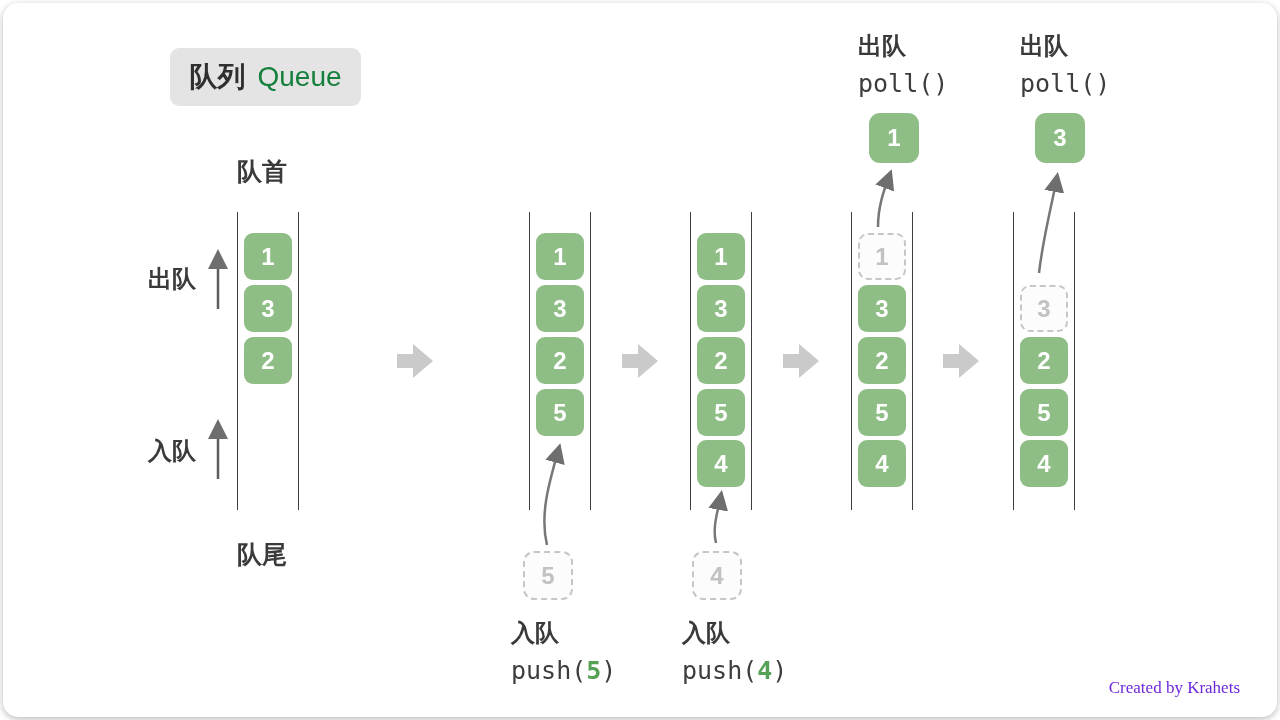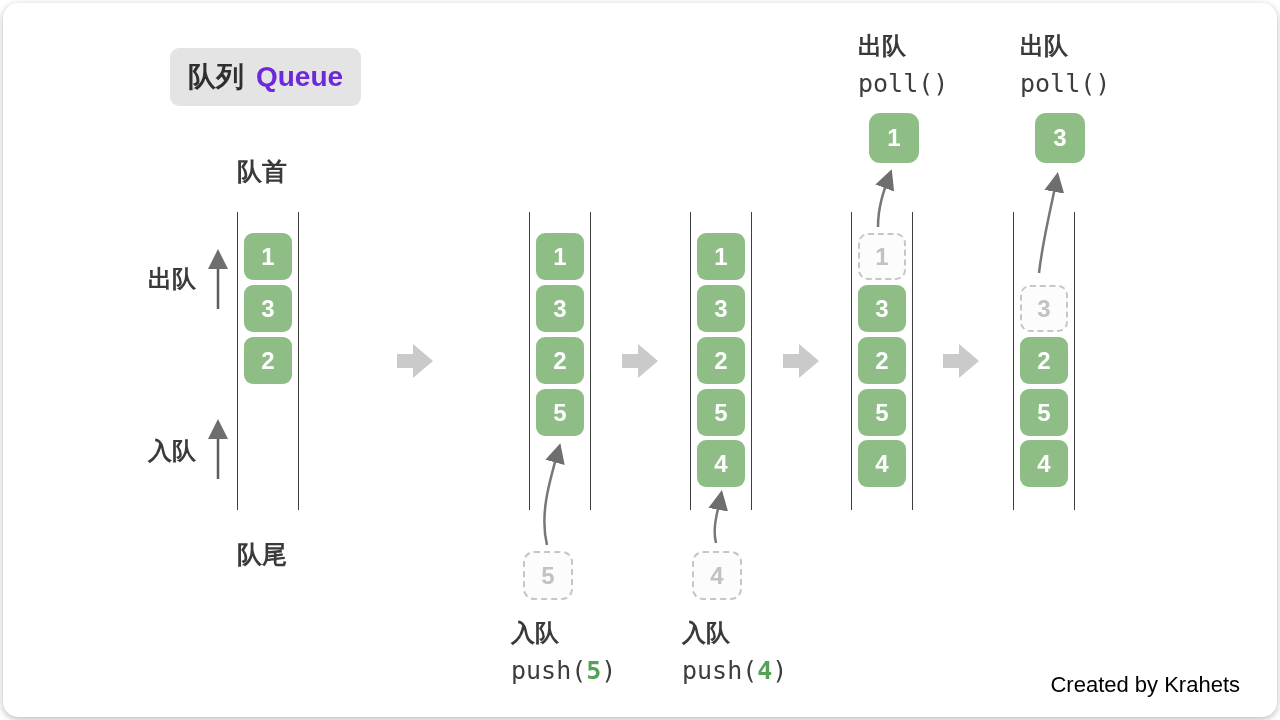--- a/index.html
+++ b/index.html
@@ -7,21 +7,21 @@
   :root{
     --green:#8EBE85; --code-green:#55A155; --ghost:#C2C2C2;
     --line:#3F3F3F; --ink:#3A3A3A; --block-arrow:#CACACA; --arrow:#777777;
   }
   .card{position:absolute;left:3px;top:3px;width:1274px;height:714px;
     background:#fff;border-radius:15px;box-shadow:0 2px 7px rgba(0,0,0,0.28);}
   .badge{position:absolute;left:170px;top:48px;width:191px;height:58px;
     background:#E4E4E4;border-radius:9px;display:flex;align-items:center;
     justify-content:center;gap:12px;}
   .badge-zh{font-size:28px;font-weight:700;color:#2F2F2F;}
-  .badge-en{font-size:28px;font-weight:700;color:#6d28d9;}
+  .badge-en{font-size:28px;font-weight:400;color:#15803d;}
   .col-label{position:absolute;left:237px;width:62px;
     font-size:25px;font-weight:700;color:var(--ink);}
   .front{top:155px;} .rear{top:538px;}
   .side-label{position:absolute;left:148px;font-size:24px;font-weight:700;color:var(--ink);}
   .dequeue{top:263px;} .enqueue{top:435px;}
   .overlay{position:absolute;left:0;top:0;pointer-events:none;}
   .qcol{position:absolute;top:212px;width:62px;height:298px;box-sizing:border-box;
     border-left:1.5px solid var(--line);border-right:1.5px solid var(--line);}
   .c1{left:237px;} .c2{left:529px;} .c3{left:690px;} .c4{left:851px;} .c5{left:1013px;}
   .qbox{position:absolute;left:6px;width:48px;height:47px;border-radius:9px;
@@ -36,21 +36,21 @@
   .fbox.ghost{background:#FCFCFC;color:var(--ghost);height:49px;}
   .pend2{left:523px;top:551px;} .pend3{left:692px;top:551px;}
   .pop4{left:869px;top:113px;} .pop5{left:1035px;top:113px;}
   .op{position:absolute;}
   .op-push2{left:511px;top:617px;} .op-push3{left:682px;top:617px;}
   .op-poll4{left:858px;top:30px;}  .op-poll5{left:1020px;top:30px;}
   .op-action{font-size:24px;font-weight:700;color:var(--ink);margin-bottom:7px;}
   .op-code{font-family:"DejaVu Sans Mono",monospace;font-size:25px;color:#3D3D3D;}
   .op-arg{color:var(--code-green);font-weight:700;}
   .watermark{position:absolute;right:40px;bottom:22px;
-    font-family:Liberation Sans, sans-serif;font-size:22px;color:#000000;}
+    font-family:Liberation Serif, serif;font-size:17px;color:#6d28d9;}
   .curve{stroke:var(--arrow);stroke-width:2.5;fill:none;}
   .straight{stroke:#5C5C5C;stroke-width:2.5;fill:none;}
   .block{fill:var(--block-arrow);}
 </style>
 </head>
 <body>
 
 <div class="card"></div>
 
 <div class="badge">

